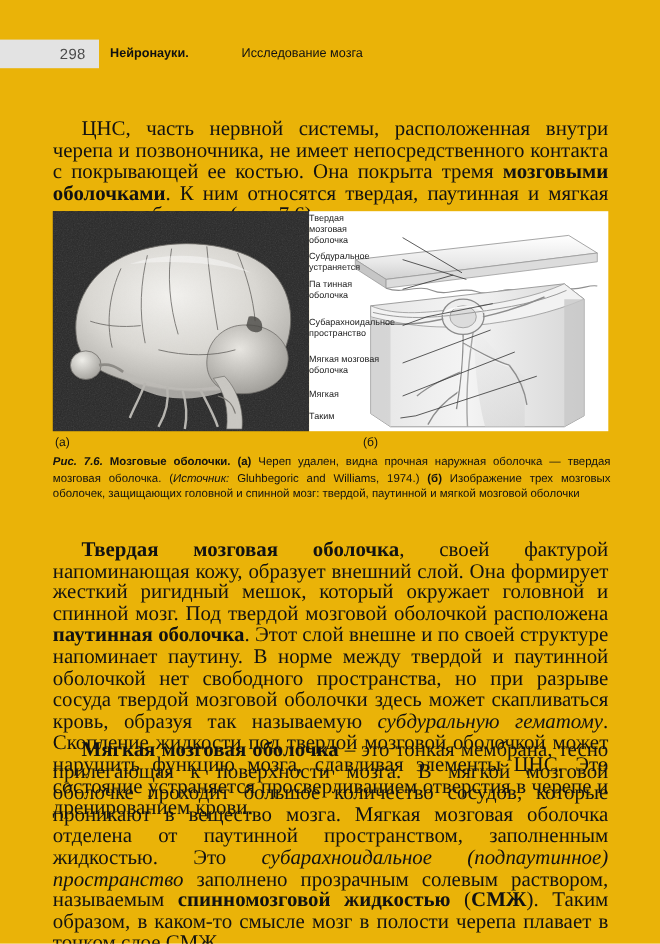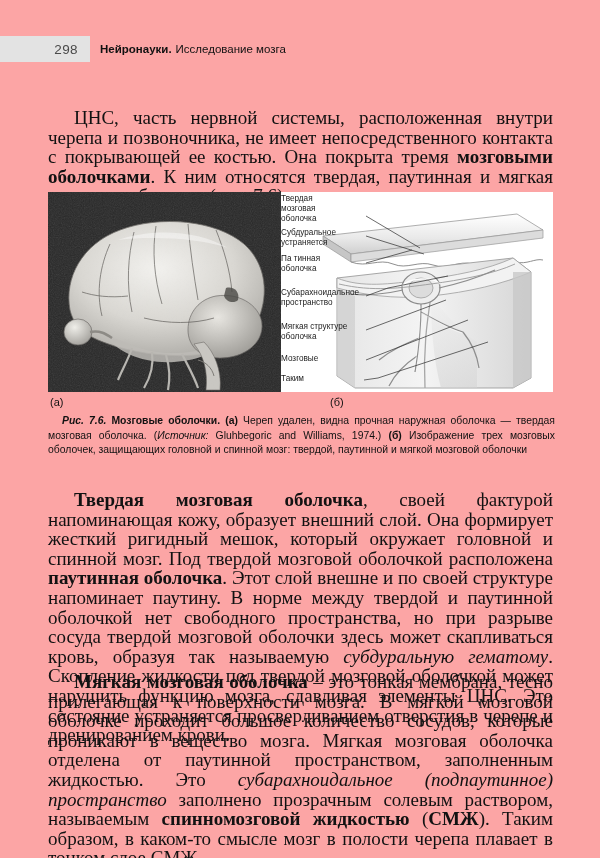--- a/index.html
+++ b/index.html
@@ -1,33 +1,33 @@
 <!DOCTYPE html>
 <html><head>
 <meta charset="utf-8">
 <style>
   html,body{margin:0;padding:0;background:#fff;}
   body{
     width:600px;height:858px;position:relative;overflow:hidden;
     font-family:"Liberation Serif",serif;color:#1a1a1a;
   }
-  .page{position:absolute;inset:0;background:#fca5a5;}
+  .page{position:absolute;inset:0;background:#eab308;}
 
   
   .header{position:absolute;left:0;top:36px;width:600px;height:26px;}
   .header-band{position:absolute;left:0;top:0;width:90px;height:26px;background:#e3e3e3;}
   .folio{
     position:absolute;left:0;top:0;width:78px;height:26px;
     display:flex;align-items:center;justify-content:flex-end;
     font-family:"Liberation Sans",sans-serif;font-size:13.5px;color:#4a4a4a;
     letter-spacing:.4px;
   }
   .runhead{
     position:absolute;left:100px;top:0;height:26px;display:flex;align-items:center;
-    font-family:"Liberation Sans",sans-serif;font-size:11.5px;color:#111;white-space:nowrap;
+    font-family:"Liberation Sans",sans-serif;font-size:11.5px;color:#111;white-space:nowrap;gap:44px;
   }
   .runhead b{font-weight:700;margin-right:4px;}
   .runhead span.rh-sub{font-weight:400;}
 
   
   .sec-title{
     position:absolute;left:48px;top:74px;
     font-family:"Liberation Sans",sans-serif;font-weight:700;
     font-size:17.5px;letter-spacing:.1px;color:#000;
   }
@@ -76,21 +76,21 @@
   }
   .pl-a{left:2px;}
   .pl-b{left:282px;}
 
   
   .caption{
     position:absolute;left:48px;top:414px;width:507px;
     font-family:"Liberation Sans",sans-serif;font-size:10.4px;line-height:14.6px;
     color:#111;text-align:justify;
   }
-  .caption .cap-num{font-weight:700;font-style:italic;margin-left:14px;}
+  .caption .cap-num{font-weight:700;font-style:italic;}
   .caption b{font-weight:700;}
   .caption i{}
 </style>
 </head>
 <body>
 
 <div class="page">
 
   <div class="header">
     <div class="header-band"></div>
@@ -260,23 +260,23 @@
       <div class="fig-labels">
         <div class="fig-label" style="top:2px">Твердая
 мозговая
 оболочка</div>
         <div class="fig-label" style="top:36px">Субдуральное
 устраняется</div>
         <div class="fig-label" style="top:62px">Па тинная
 оболочка</div>
         <div class="fig-label" style="top:96px">Субарахноидальное
 пространство</div>
-        <div class="fig-label" style="top:130px">Мягкая структуре
+        <div class="fig-label" style="top:130px">Мягкая мозговая
 оболочка</div>
-        <div class="fig-label" style="top:162px">Мозговые</div>
+        <div class="fig-label" style="top:162px">Мягкая</div>
         <div class="fig-label" style="top:182px">Таким</div>
       </div>
     </div>
 
     <div class="panel-letters">
       <div class="panel-letter pl-a">(а)</div>
       <div class="panel-letter pl-b">(б)</div>
     </div>
   </div>
 

